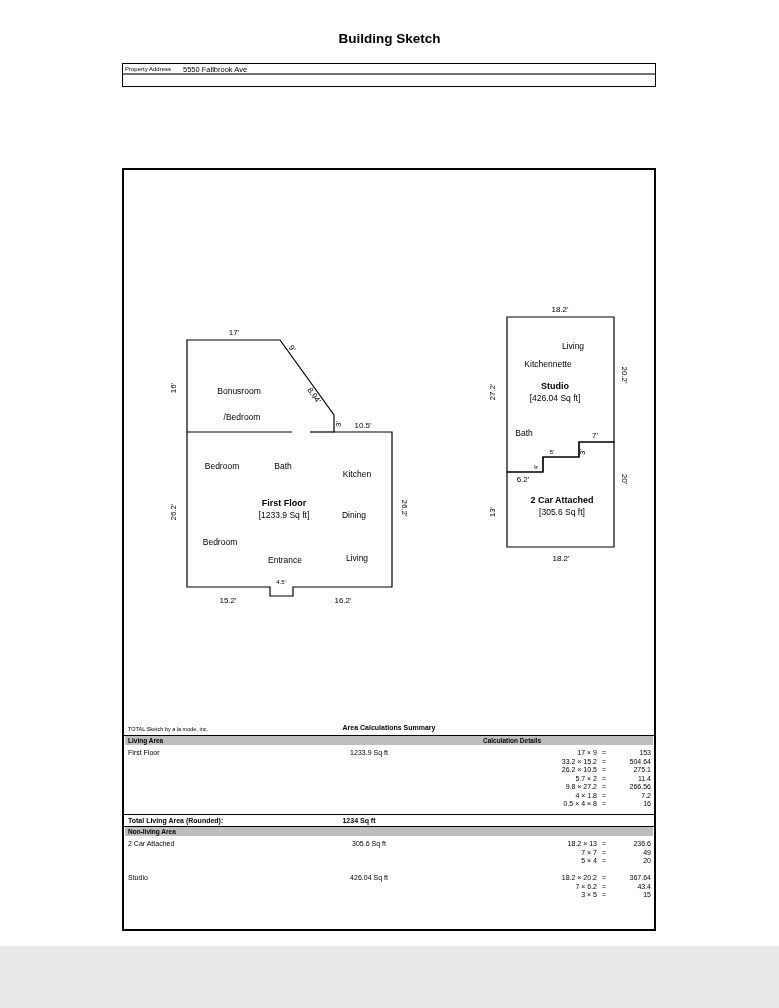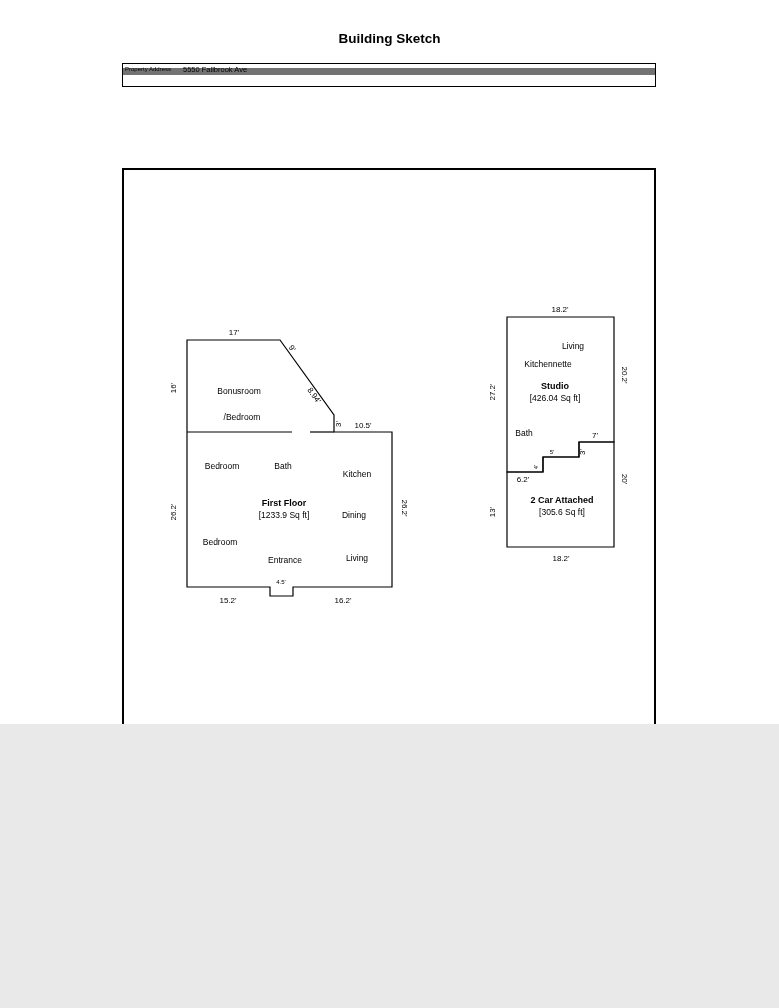--- a/index.html
+++ b/index.html
@@ -1,33 +1,33 @@
 <!DOCTYPE html>
 <html><head>
 <meta charset="utf-8">
 <style>
   * { box-sizing: border-box; margin: 0; padding: 0; }
   html,body { background:#e9e9e9; }
   .page {
-    position: relative; width: 779px; height: 724px;
+    position: relative; width: 779px; height: 946px;
     background: #fff; color: #000;
     font-family: "Liberation Sans", sans-serif;
     margin: 0 auto; overflow: hidden;
   }
   .doc-title {
     position: absolute; top: 31px; left: 0; width: 100%;
     text-align: center; font-size: 13.5px; font-weight: bold;
   }
   
   .header-box {
     position: absolute; left: 122px; top: 63px; width: 534px; height: 24px;
     border: 1px solid #000;
   }
   .hrow { position: relative; height: 11px; }
-  .hrow.r1 { border-bottom: 7px solid #737373; }
+  .hrow.r1 { border-bottom: 2px solid #737373; }
   .hlabel { position: absolute; top: 2px; font-size: 6px; white-space: nowrap; }
   .hvalue { position: absolute; top: 1px; font-size: 7.5px; white-space: nowrap; }
   
   .sketch-box {
     position: absolute; left: 122px; top: 168px; width: 534px; height: 763px;
     border: 2px solid #000;
   }
   svg.plan { position: absolute; left: 0; top: 0; }
   svg.plan path, svg.plan line { stroke: #000; stroke-width: 1.2; fill: none; }
   svg.plan text { fill: #000; font-family: "Liberation Sans", sans-serif; text-anchor: middle; }

